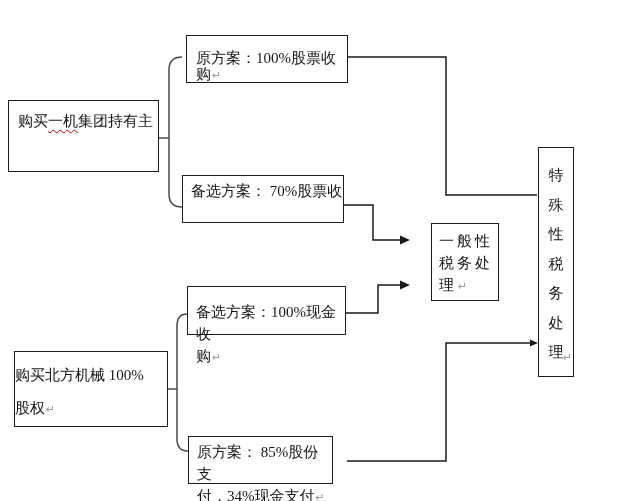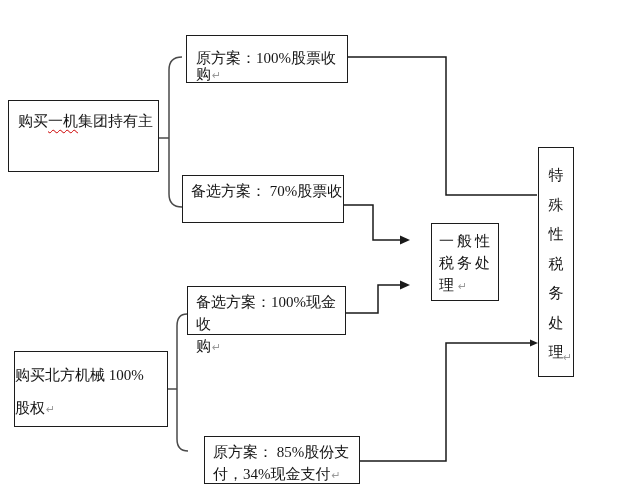--- a/index.html
+++ b/index.html
@@ -14,22 +14,22 @@
     border:1.5px solid #1c1c1c;font-size:15px;color:#151515;
   }
   .n-a{left:8px;top:100px;width:151px;height:72px;padding:4px 0 0 9px;line-height:33px;}
   .n-b{left:186px;top:35px;width:162px;height:48px;padding:14px 0 0 9px;line-height:16px;}
   .n-c{left:182px;top:175px;width:162px;height:48px;padding:4px 0 0 8px;line-height:22px;}
   .n-d{left:411px;top:223px;width:68px;height:78px;padding:6px 0 0 7px;line-height:22px;letter-spacing:3px;margin-left:20px;}
   .n-d .wrap{display:block;width:56px;word-break:break-all;}
   .n-e{left:538px;top:147px;width:36px;height:230px;}
   .n-e .vwrap{display:block;width:16px;margin:13px auto 0;word-break:break-all;line-height:29.5px;text-align:center;}
   .n-f{left:14px;top:351px;width:154px;height:76px;padding:7px 0 0 0;line-height:33px;text-align:left;}
-  .n-g{left:187px;top:286px;width:159px;height:49px;padding:4px 0 0 8px;line-height:22px;}
-  .n-h{left:188px;top:436px;width:156px;height:48px;padding:4px 0 0 8px;line-height:22px;margin-left:16px;}
+  .n-g{left:187px;top:286px;width:159px;height:49px;padding:14px 0 0 8px;line-height:22px;}
+  .n-h{left:188px;top:436px;width:145px;height:48px;padding:4px 0 0 8px;line-height:22px;}
   .pmark{
     font-family:"DejaVu Sans",sans-serif;font-size:11px;color:#9a9a9a;
     margin-left:1px;letter-spacing:0;
   }
   .n-e .pmark{position:absolute;left:23px;top:203px;}
   .misspell{
     text-decoration:underline wavy #cc0000 1px;
     text-underline-offset:3px;
   }
 </style>

